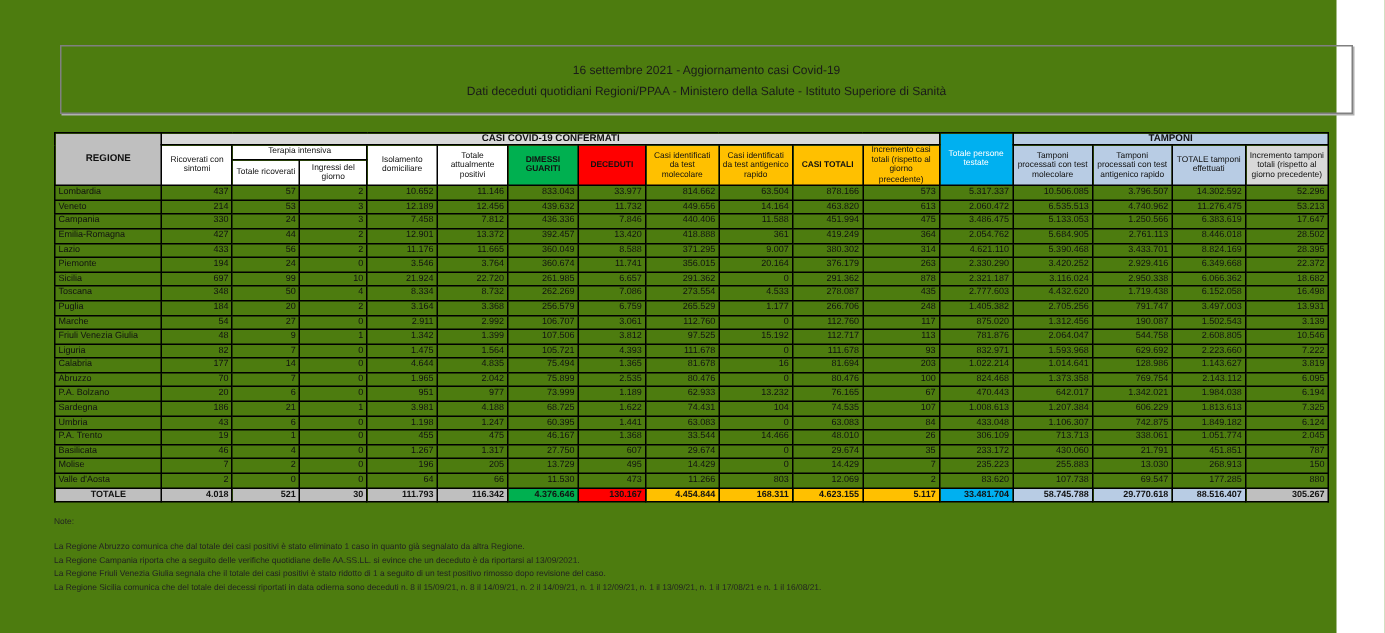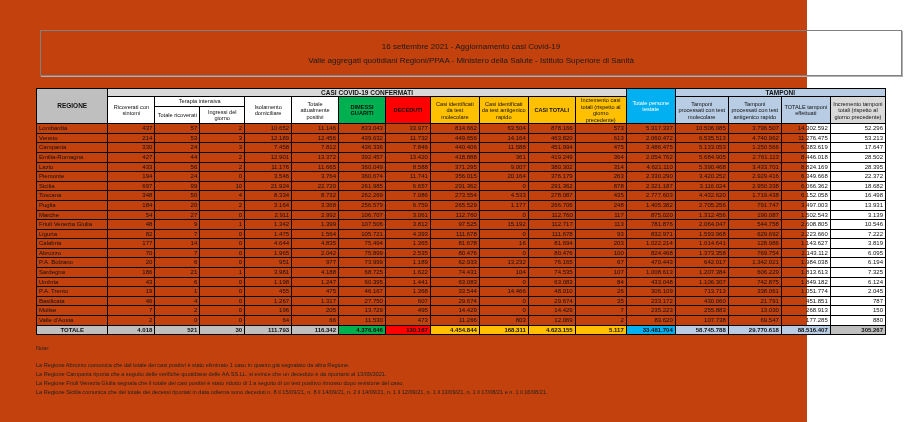--- a/index.html
+++ b/index.html
@@ -1,17 +1,17 @@
 <!DOCTYPE html>
 <html><head>
 <meta charset="utf-8">
 <style>
   html,body{margin:0;padding:0;background:#fff;width:923px;height:422px;overflow:hidden;
     font-family:"Liberation Sans","DejaVu Sans",sans-serif;-webkit-font-smoothing:antialiased;}
-  .page{position:relative;width:807px;height:422px;background:#c2410c;}
+  .page{position:relative;width:891px;height:422px;background:#4d7c0f;}
 
   
   .titlebox{position:absolute;left:40px;top:30px;width:860px;height:44px;
     border:1px solid #808080;box-shadow:1px 1px 0 #b0b0b0;display:flex;flex-direction:column;
     justify-content:center;align-items:center;gap:5px;}
   .titlebox .t1,.titlebox .t2{font-size:8px;color:#1a1a1a;}
 
   
   table{position:absolute;left:36px;top:88px;border-collapse:collapse;table-layout:fixed;
     width:850px;font-size:6px;color:#111;}
@@ -42,21 +42,21 @@
   .notes{position:absolute;left:36px;top:344px;width:860px;font-size:5.6px;color:#222;line-height:1.6;}
   .notes .nt{margin-bottom:8px;}
 </style>
 </head>
 <body>
 
 <div class="page">
 
   <div class="titlebox">
     <div class="t1">16 settembre 2021 - Aggiornamento casi Covid-19</div>
-    <div class="t2">Valle aggregati quotidiani Regioni/PPAA - Ministero della Salute - Istituto Superiore di Sanità</div>
+    <div class="t2">Dati deceduti quotidiani Regioni/PPAA - Ministero della Salute - Istituto Superiore di Sanità</div>
   </div>
 
   <table>
     <colgroup>
       <col style="width:70px">
       <col style="width:46px">
         <col style="width:44px">
         <col style="width:44px">
         <col style="width:46px">
         <col style="width:46px">

